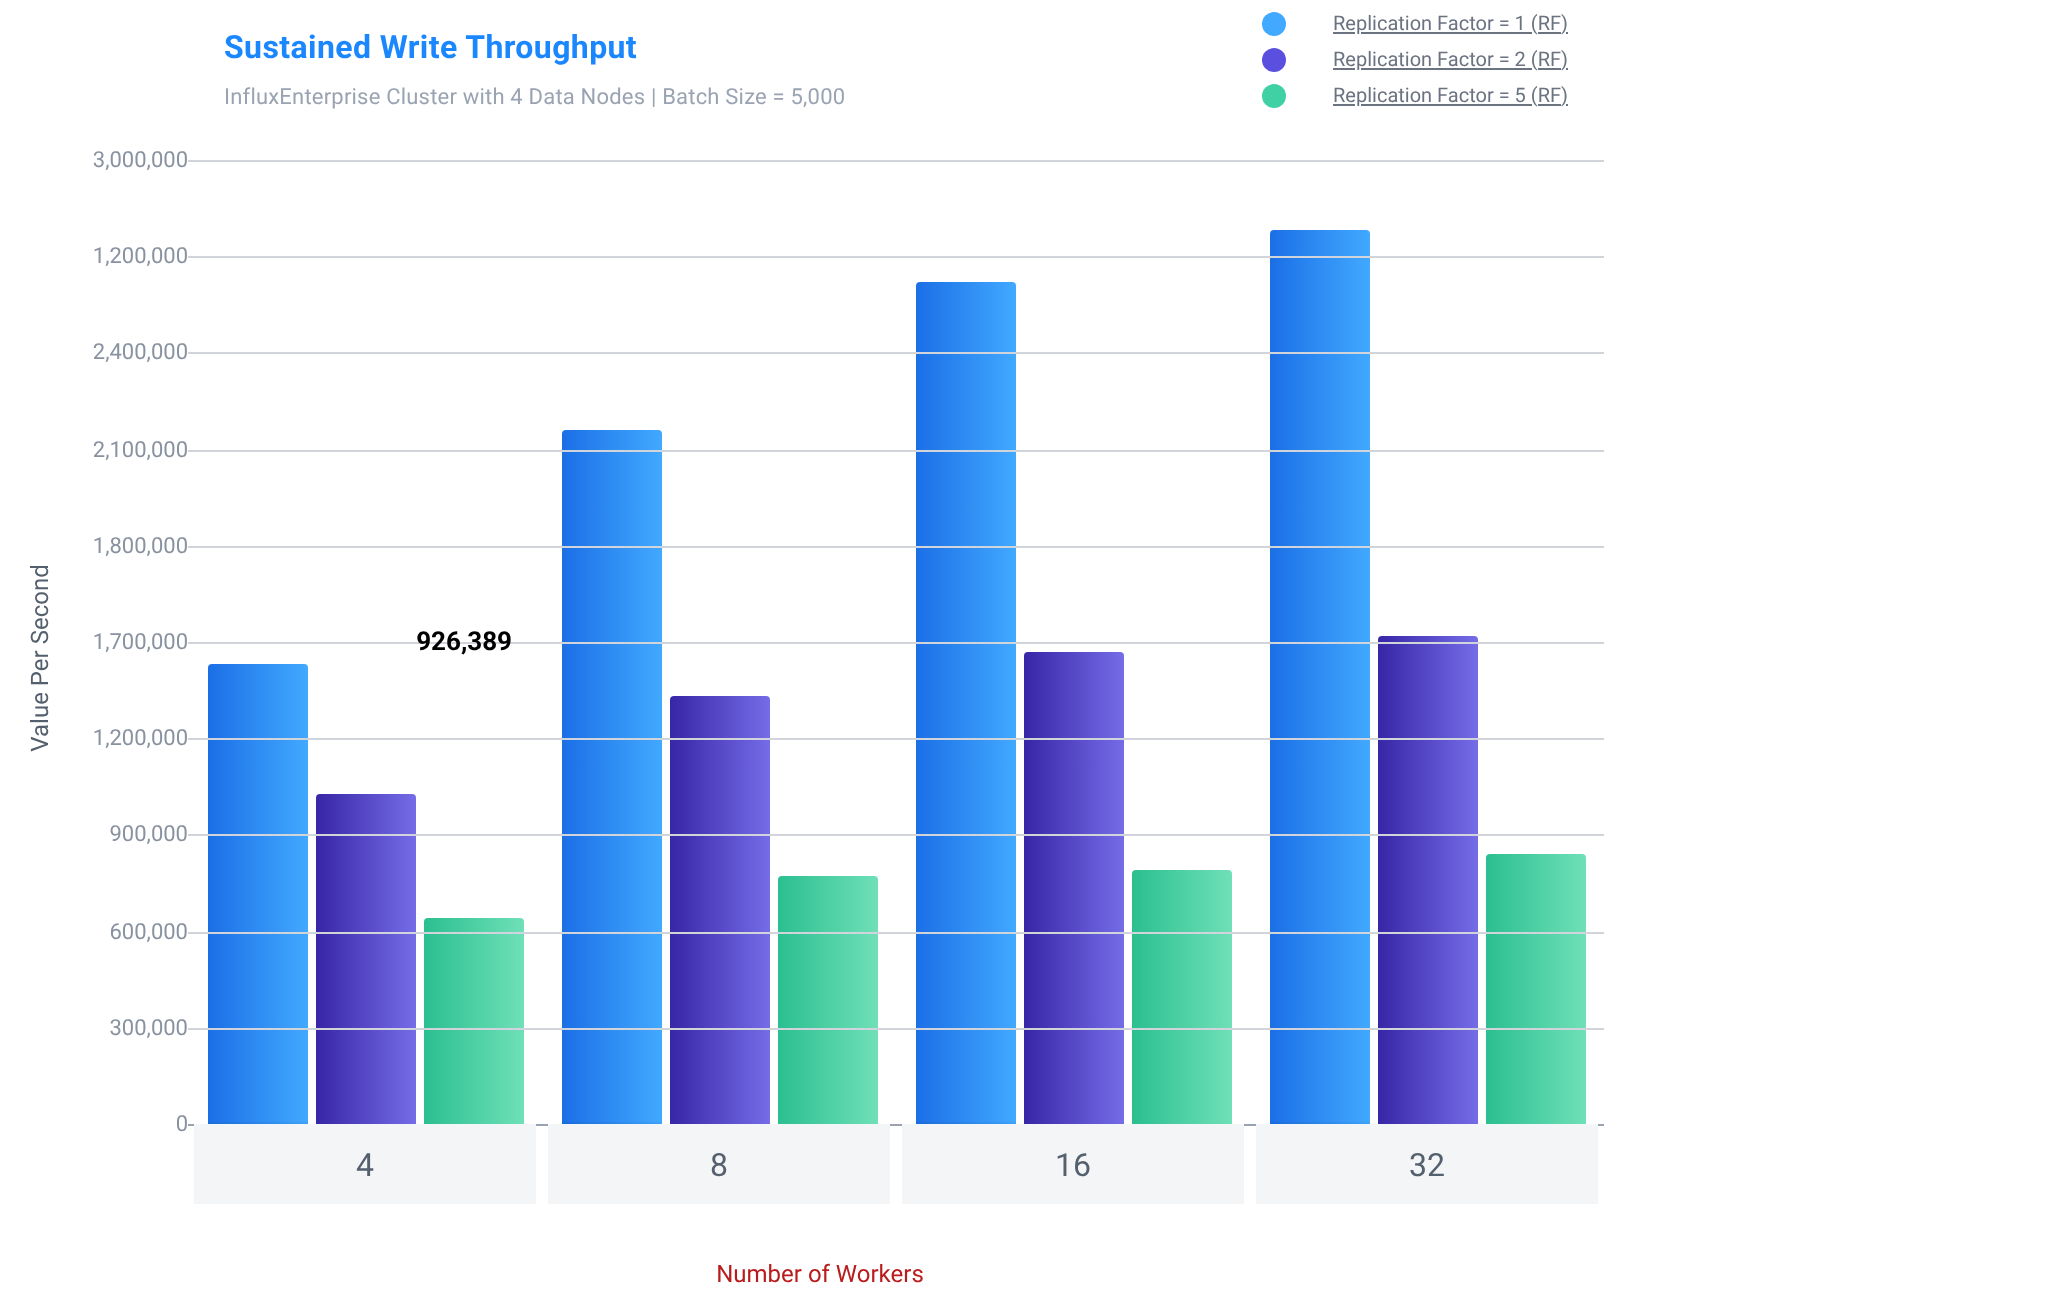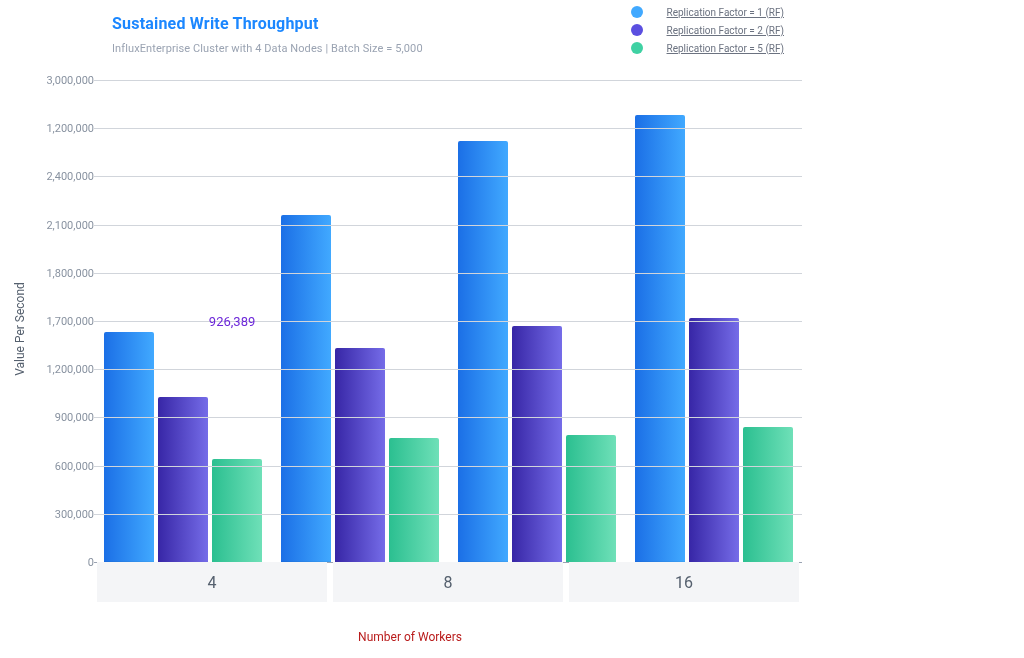--- a/index.html
+++ b/index.html
@@ -144,22 +144,22 @@
     margin: 0 3px;
     display: flex;
     align-items: center;
     justify-content: center;
     font-size: 16px;
     color: #55606e;
   }
   .data-label {
     position: absolute;
     font-size: 13px;
-    font-weight: 400;
-    color: #6d28d9;
+    font-weight: 700;
+    color: #000000;
     white-space: nowrap;
     transform: translate(-50%, 0);
   }
 </style>
 </head>
 <body>
 
 <div class="chart-wrap">
 
   <div class="header">
@@ -229,17 +229,18 @@
       <div class="y-tick-label" style="top: 10%;">1,200,000</div>
       <div class="gridline" style="top: 0%;"></div>
       <div class="y-tick-label" style="top: 0%;">3,000,000</div>
       <div class="data-label" style="left: 19.5%; top: calc(52.3333% - 18px);">926,389</div>
     </div>
 
   <div class="x-ticks" id="xticks">
       <div class="x-tick">4</div>
       <div class="x-tick">8</div>
       <div class="x-tick">16</div>
+      <div class="x-tick">32</div>
     </div>
 
   <div class="x-axis-label">Number of Workers</div>
 
 </div>
 
 </body></html>

